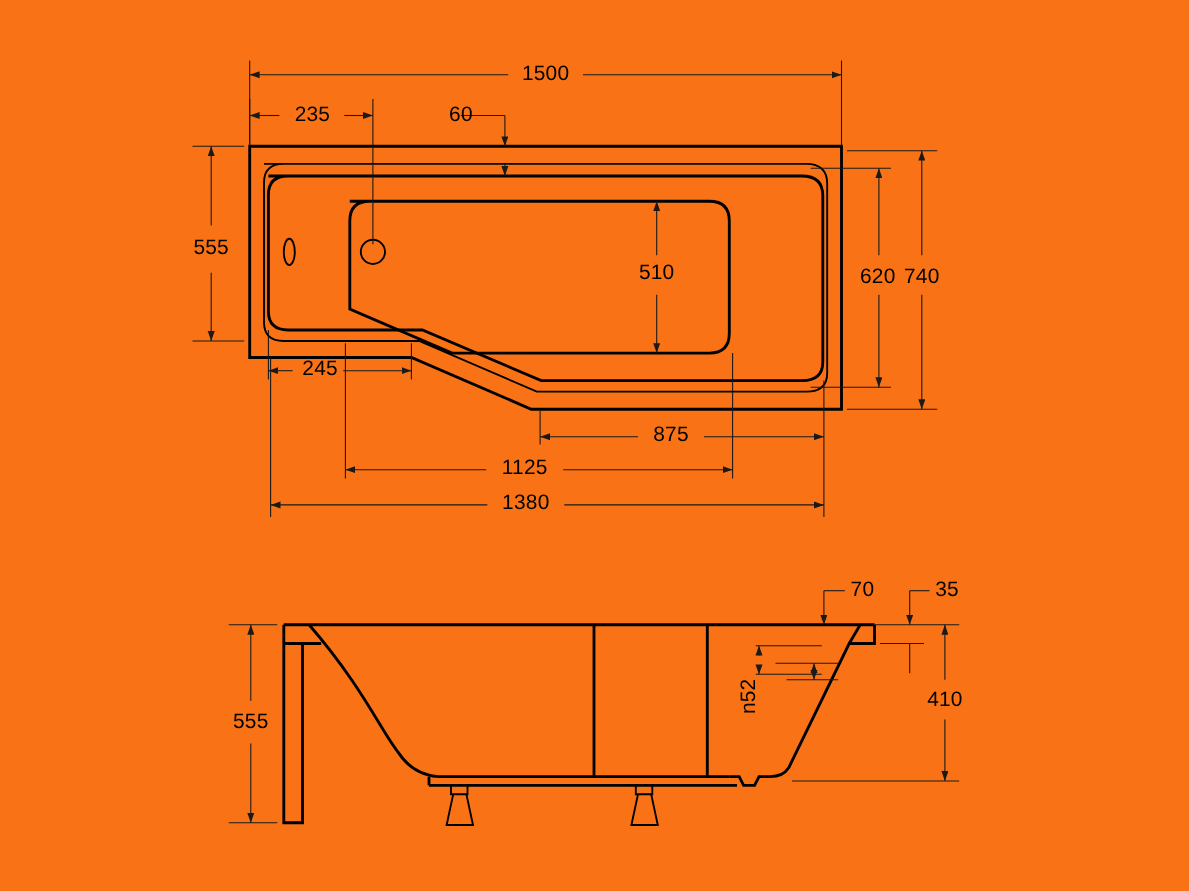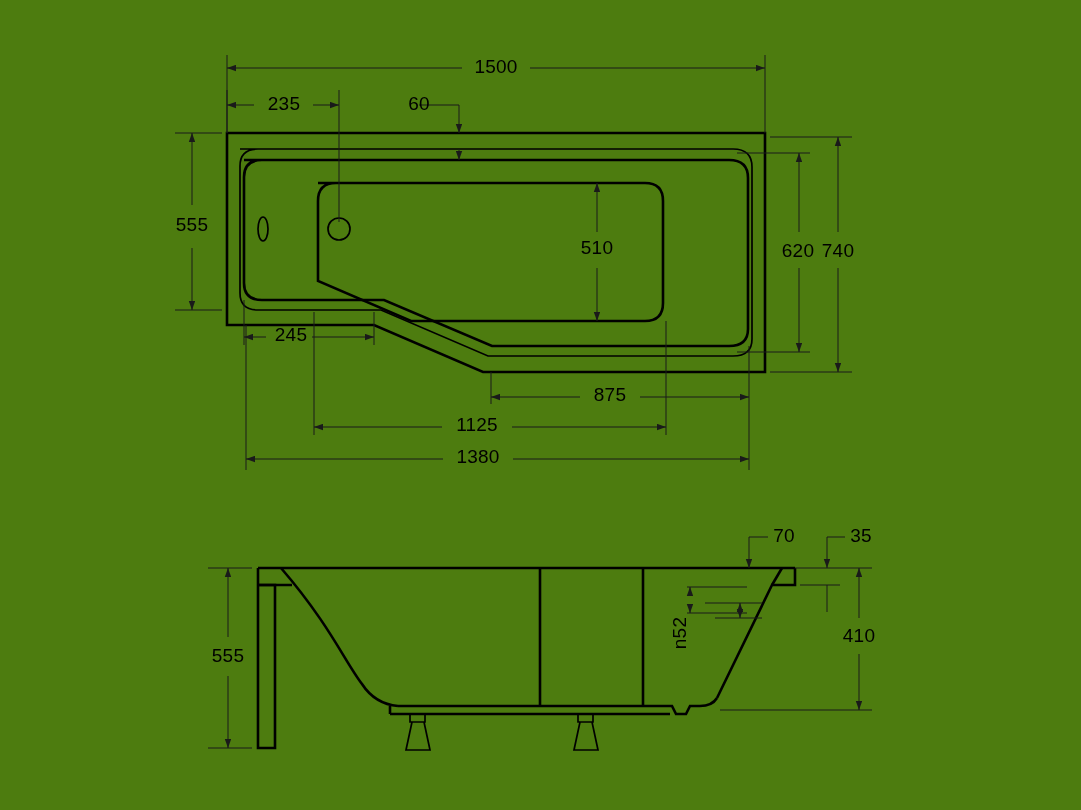--- a/index.html
+++ b/index.html
@@ -10,21 +10,21 @@
   body {
     width: 1081px;
     height: 810px;
     font-family: "Liberation Sans", sans-serif;
     overflow: hidden;
   }
   #drawing-root {
     position: relative;
     width: 1081px;
     height: 810px;
-    background: #4d7c0f;
+    background: #f97316;
   }
   svg.cad {
     position: absolute;
     left: 0;
     top: 0;
     width: 1081px;
     height: 810px;
     display: block;
   }
   

